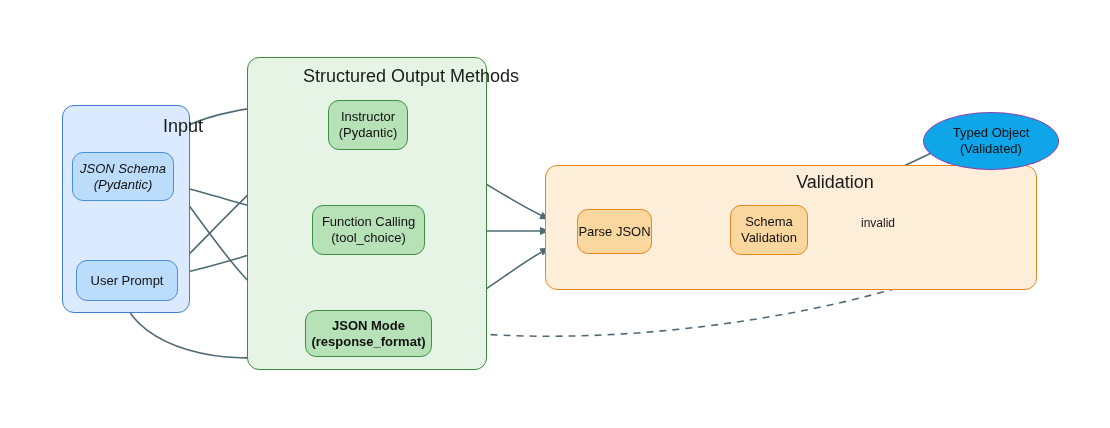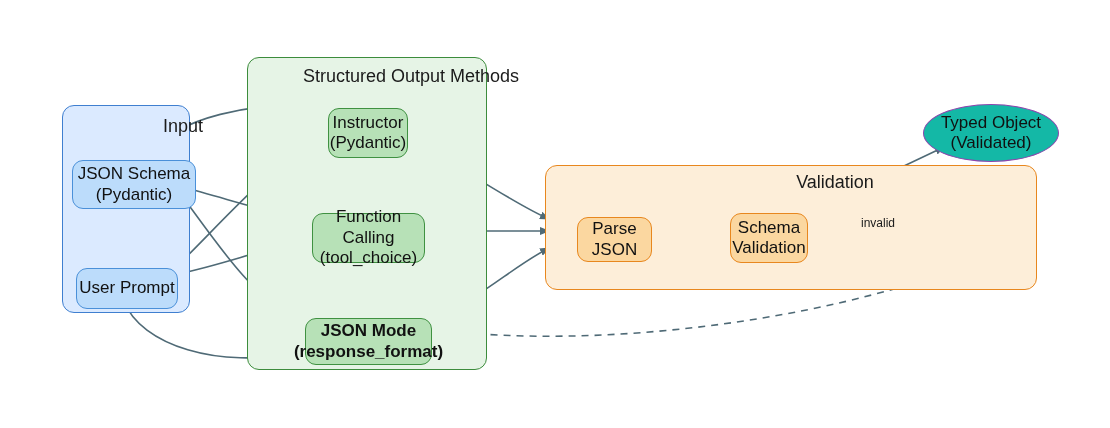--- a/index.html
+++ b/index.html
@@ -3,47 +3,47 @@
 <meta charset="utf-8">
 <style>
   html,body{margin:0;padding:0;background:#ffffff;}
   body{width:1110px;height:428px;position:relative;overflow:hidden;
        font-family:"Liberation Sans","DejaVu Sans",sans-serif;}
   #canvas{position:absolute;left:0;top:0;width:1110px;height:428px;}
   svg.layer{position:absolute;left:0;top:0;width:1110px;height:428px;}
   .cluster{position:absolute;box-sizing:border-box;}
   .cluster-title{position:absolute;width:100%;text-align:center;font-size:17px;color:#1a1a1a;padding-left:44px;}
   .node{position:absolute;box-sizing:border-box;display:flex;align-items:center;
-        justify-content:center;text-align:center;line-height:1.2;font-size:17px;color:#1a1a1a;margin-top:8px;}
+        justify-content:center;text-align:center;line-height:1.2;font-size:13px;color:#1a1a1a;}
   .node span{display:block;}
   
   .c-input{left:62px;top:105px;width:128px;height:208px;background:#dbeaff;
            border:1.6px solid #3f7fd0;border-radius:12px;}
   .c-input .cluster-title{top:10px;font-size:18px;margin-left:13px;}
   .n-blue{background:#bcdcfb;border:1.6px solid #4a90d9;border-radius:11px;color:#111;}
-  .n-jsonschema{left:72px;top:152px;width:124px;height:49px;}
+  .n-jsonschema{left:72px;top:152px;width:102px;height:49px;font-style:italic;}
   .n-userprompt{left:76px;top:260px;width:102px;height:41px;}
   
   .c-struct{left:247px;top:57px;width:240px;height:313px;background:#e6f4e6;
             border:1.6px solid #3c8c3c;border-radius:12px;}
   .c-struct .cluster-title{top:8px;font-size:18px;}
   .n-green{background:#b7e1b7;border:1.6px solid #3f9141;border-radius:11px;color:#111;}
   .n-instructor{left:328px;top:100px;width:80px;height:50px;}
   .n-funccall{left:312px;top:205px;width:113px;height:50px;}
   .n-jsonmode{left:305px;top:310px;width:127px;height:47px;font-weight:bold;}
   
   .c-valid{left:545px;top:165px;width:492px;height:125px;background:#fdeed9;
            border:1.6px solid #e8871e;border-radius:12px;}
   .c-valid .cluster-title{top:6px;font-size:18px;}
   .n-orange{background:#fbd7a0;border:1.6px solid #e8871e;border-radius:11px;color:#111;}
   .n-parsejson{left:577px;top:209px;width:75px;height:45px;}
   .n-schemaval{left:730px;top:205px;width:78px;height:50px;}
   .n-retry{left:956px;top:215px;width:74px;height:53px;}
   
-  .n-ellipse{left:923px;top:96px;width:136px;height:58px;background:#14b8a6;
+  .n-ellipse{left:923px;top:112px;width:136px;height:58px;background:#0ea5e9;
              border:1.6px solid #8e44ad;border-radius:50%;color:#111;}
   .edge-label{position:absolute;font-size:12px;color:#1a1a1a;}
 </style>
 </head>
 <body>
 
 <div id="canvas">
 
   <svg class="layer" viewBox="0 0 1110 428" xmlns="http://www.w3.org/2000/svg">
     <defs>

